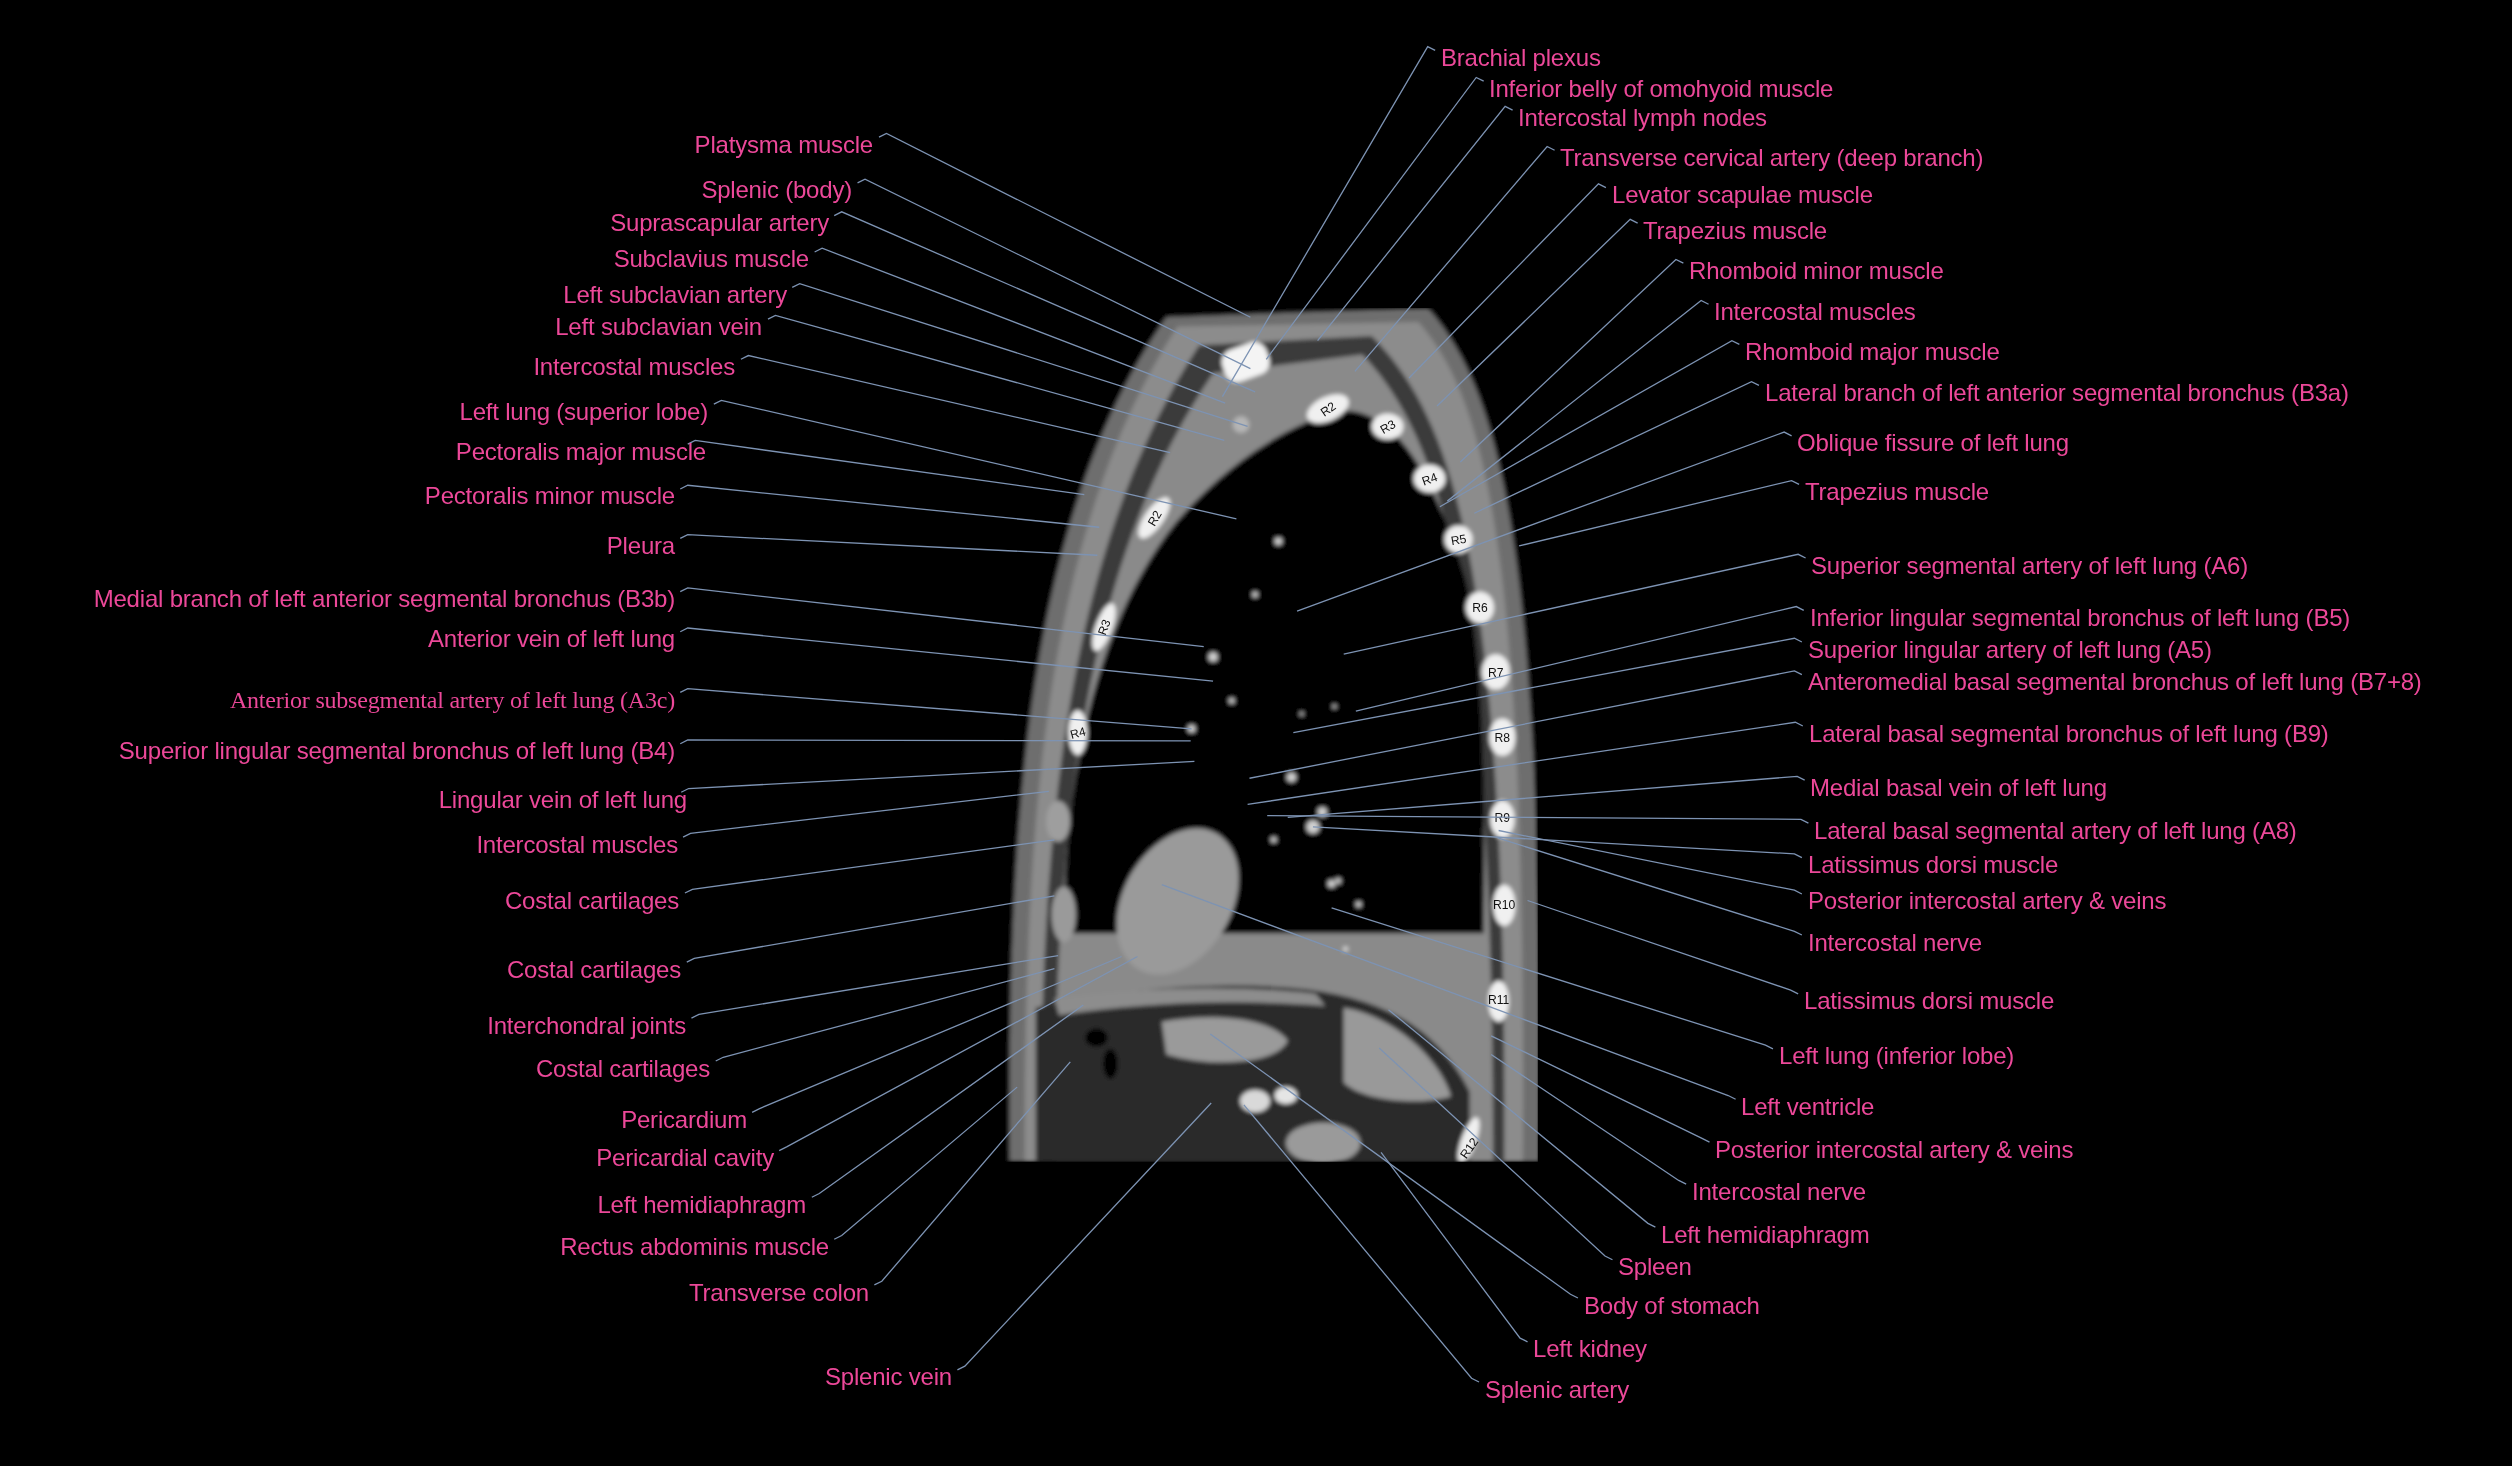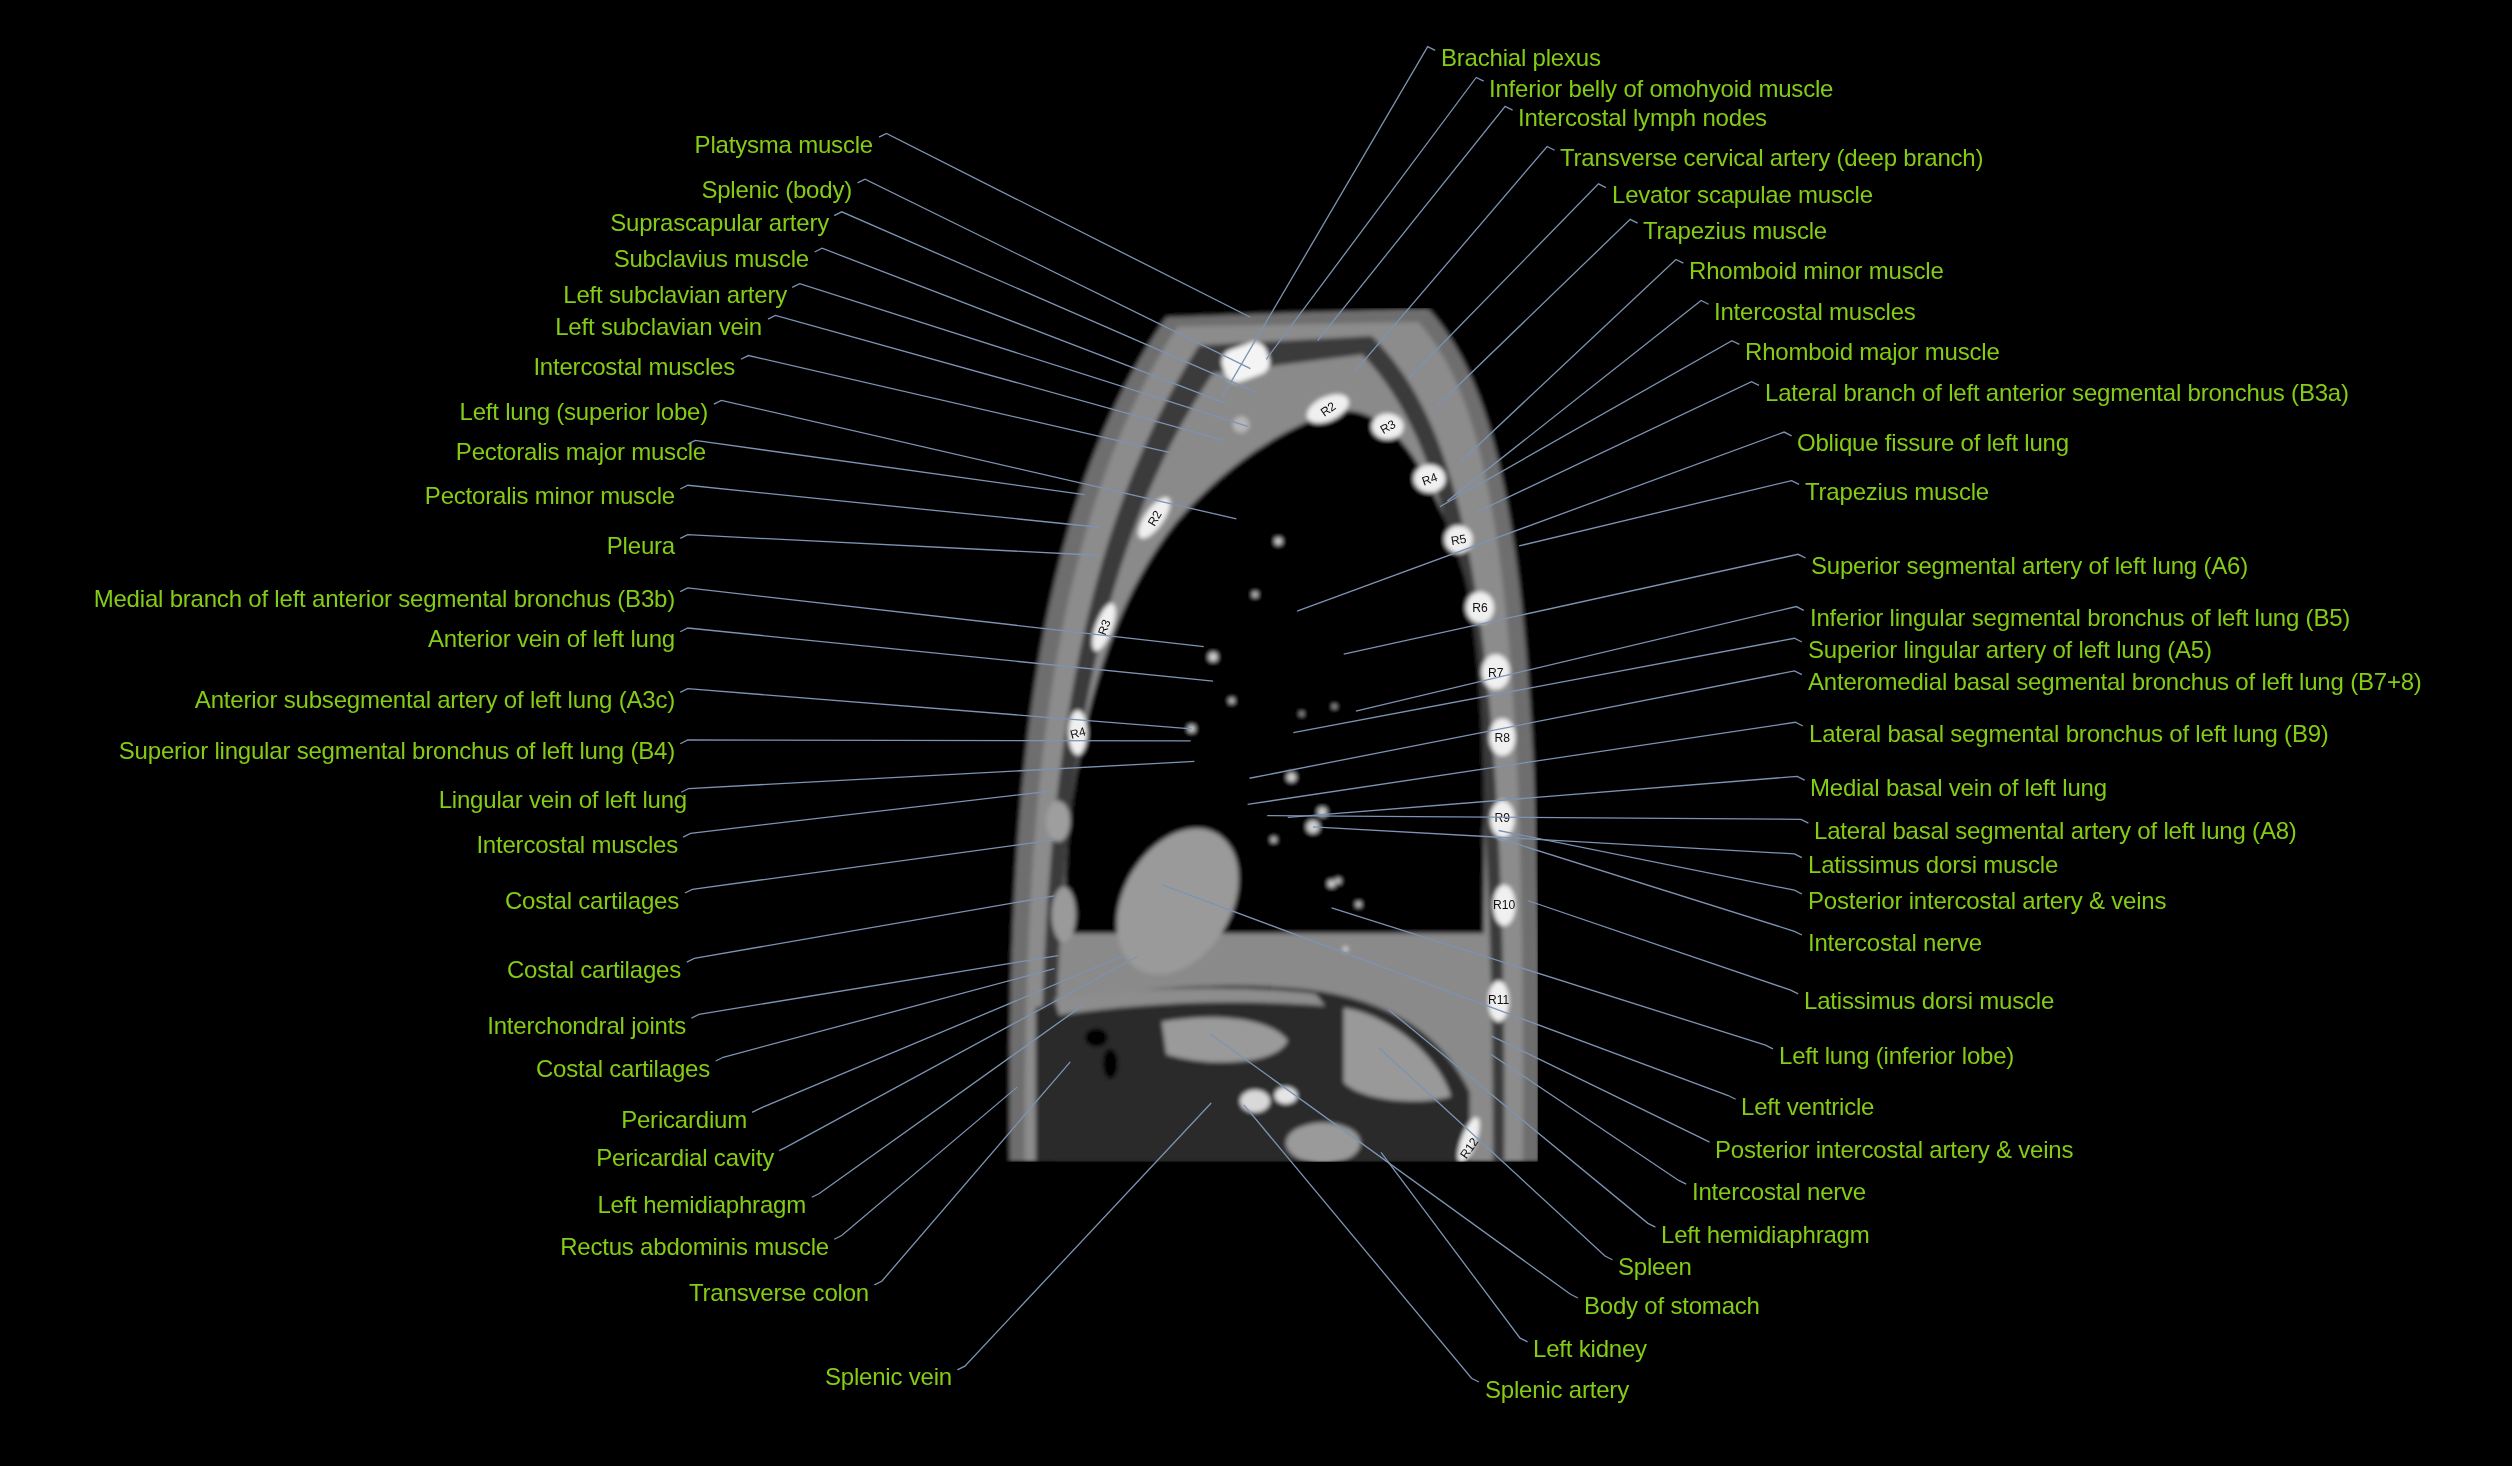--- a/index.html
+++ b/index.html
@@ -1,18 +1,18 @@
 <!DOCTYPE html>
 <html style="font-size:15px"><head>
 <meta charset="utf-8">
 <style>
   html,body{margin:0;padding:0;background:#000;}
   body{width:2512px;height:1466px;position:relative;overflow:hidden;font-family:"Liberation Sans",sans-serif;}
   #figure{position:absolute;left:0;top:0;width:2512px;height:1466px;}
-  .lbl{position:absolute;color:#84cc16;font-size:24px;line-height:28px;white-space:nowrap;transform:translateY(-50%);letter-spacing:-0.2px;}
+  .lbl{position:absolute;color:#ec4899;font-size:24px;line-height:28px;white-space:nowrap;transform:translateY(-50%);letter-spacing:-0.2px;}
   .lbl.l{text-align:right;transform:translate(-100%,-50%);}
   svg{position:absolute;left:0;top:0;}
 </style>
 </head>
 <body>
 
 <div id="figure">
   <svg id="ct" width="2512" height="1466" viewBox="0 0 2692 1571">
     <defs>
       <clipPath id="ctclip">
@@ -183,21 +183,21 @@
       <div class="lbl l" style="left: 809px; top: 259px;">Subclavius muscle</div>
       <div class="lbl l" style="left: 787px; top: 295px;">Left subclavian artery</div>
       <div class="lbl l" style="left: 762px; top: 327px;">Left subclavian vein</div>
       <div class="lbl l" style="left: 735px; top: 367px;">Intercostal muscles</div>
       <div class="lbl l" style="left: 708px; top: 412px;">Left lung (superior lobe)</div>
       <div class="lbl l" style="left: 682px; top: 452px; margin-left: 24px;">Pectoralis major muscle</div>
       <div class="lbl l" style="left: 675px; top: 496px; text-align: center;">Pectoralis minor muscle</div>
       <div class="lbl l" style="left: 675px; top: 546px;">Pleura</div>
       <div class="lbl l" style="left: 675px; top: 599px;">Medial branch of left anterior segmental bronchus (B3b)</div>
       <div class="lbl l" style="left: 675px; top: 639px;">Anterior vein of left lung</div>
-      <div class="lbl l" style="left: 675px; top: 700px;">Anterior subsegmental artery of left lung (A3c)</div>
+      <div class="lbl l" style="left: 675px; top: 700px; font-family: Liberation Serif, serif;">Anterior subsegmental artery of left lung (A3c)</div>
       <div class="lbl l" style="left: 675px; top: 751px;">Superior lingular segmental bronchus of left lung (B4)</div>
       <div class="lbl l" style="left: 676px; top: 800px; margin-left: 11px;">Lingular vein of left lung</div>
       <div class="lbl l" style="left: 678px; top: 845px;">Intercostal muscles</div>
       <div class="lbl l" style="left: 679px; top: 901px;">Costal cartilages</div>
       <div class="lbl l" style="left: 681px; top: 970px;">Costal cartilages</div>
       <div class="lbl l" style="left: 686px; top: 1026px;">Interchondral joints</div>
       <div class="lbl l" style="left: 710px; top: 1069px;">Costal cartilages</div>
       <div class="lbl l" style="left: 747px; top: 1120px;">Pericardium</div>
       <div class="lbl l" style="left: 774px; top: 1158px;">Pericardial cavity</div>
       <div class="lbl l" style="left: 806px; top: 1205px;">Left hemidiaphragm</div>

